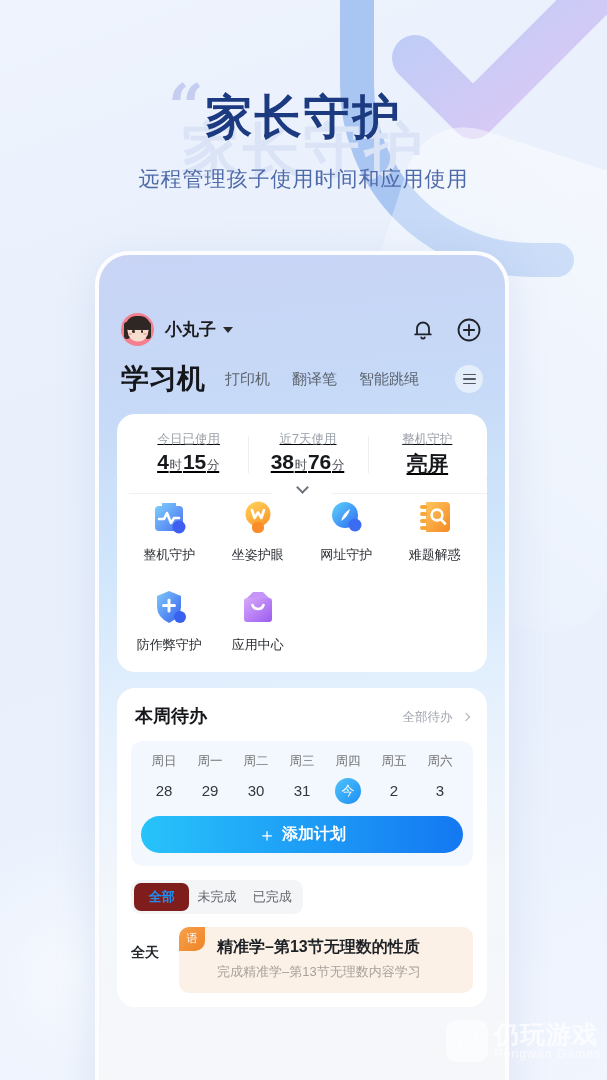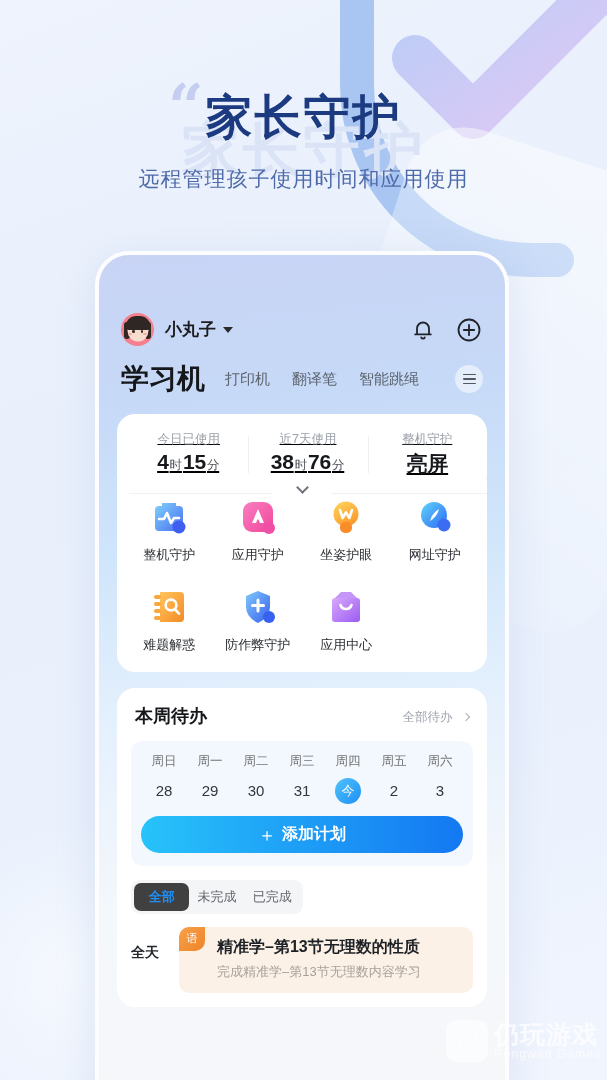--- a/index.html
+++ b/index.html
@@ -186,21 +186,21 @@
   .add-btn {
     margin-top: 12px; height: 37px; border-radius: 19px;
     background: linear-gradient(90deg, #27c3fa 0%, #1478f2 100%);
     color: #fff; font-size: 16px; font-weight: bold;
     display: flex; align-items: center; justify-content: center;
   }
   .add-btn .p { font-size: 18px; margin-right: 6px; font-weight: normal; }
 
   .filter-row { display: flex; margin-top: 14px; background: #f4f5f7; border-radius: 9px; padding: 3px; width: 172px; }
   .fbtn { flex: 1; text-align: center; font-size: 13px; color: #62676e; padding: 5px 0; border-radius: 7px; }
-  .fbtn.active { background: #404040; color: #1e8ff5; font-weight: bold; }
+  .fbtn.active { background: #7f1d1d; color: #1e8ff5; font-weight: bold; }
 
   .todo-item { display: flex; align-items: flex-start; margin-top: 13px; }
   .todo-time { width: 48px; font-size: 14px; font-weight: bold; color: #24272c; padding-top: 17px; flex: none; }
   .todo-body { flex: 1; background: #fbf1e7; border-radius: 10px; padding: 10px 12px 12px 12px; position: relative; }
   .subj-badge {
     position: absolute; left: 0; top: 0;
     width: 26px; height: 24px; border-radius: 10px 0 10px 0;
     background: linear-gradient(135deg, #f7a14a, #ef8427);
     color: #fff; font-size: 11px; text-align: center; line-height: 22px;
   }
@@ -332,37 +332,20 @@
                 </linearGradient>
               </defs>
             <path d="M14 7 h14 v3 h3 a4 4 0 0 1 4 4 v17 a4 4 0 0 1 -4 4 h-20 a4 4 0 0 1 -4 -4 v-17 a4 4 0 0 1 4 -4 h3 z" fill="url(#i1)"></path>
             <path d="M11 23 h5 l3 -6 l4 10 l3 -5 h5" fill="none" stroke="#fff" stroke-width="2.6" stroke-linecap="round" stroke-linejoin="round"></path>
             <circle cx="31" cy="31" r="6.5" fill="#3f5ff0"></circle>
           </svg>
         </div>
         <div class="glabel">整机守护</div>
       </div>
 
-      <div class="gitem">
-        <div class="gicon">
-          <svg viewBox="0 0 42 42" width="42" height="42">
-            <defs>
-                <linearGradient id="i2" x1="0" y1="0" x2="1" y2="1">
-                  <stop offset="0%" stop-color="#fa7fc0"></stop>
-                  <stop offset="100%" stop-color="#f0479c"></stop>
-                </linearGradient>
-              </defs>
-            <rect x="6" y="6" width="30" height="30" rx="9" fill="url(#i2)"></rect>
-            <path d="M21 13 l6 14 h-4 l-2 -5 l-2 5 h-4 z" fill="#fff"></path>
-            <rect x="18" y="21" width="6" height="2.4" rx="1.2" fill="#fff"></rect>
-            <circle cx="32" cy="32" r="6" fill="#ef4fa4"></circle>
-          </svg>
-        </div>
-        <div class="glabel">应用守护</div>
-      </div>
 
 
       <div class="gitem">
         <div class="gicon">
           <svg viewBox="0 0 42 42" width="42" height="42">
             <defs>
                 <linearGradient id="i4" x1="0" y1="0" x2="0.6" y2="1">
                   <stop offset="0%" stop-color="#ffd65c"></stop>
                   <stop offset="100%" stop-color="#fb9a2d"></stop>
                 </linearGradient>

